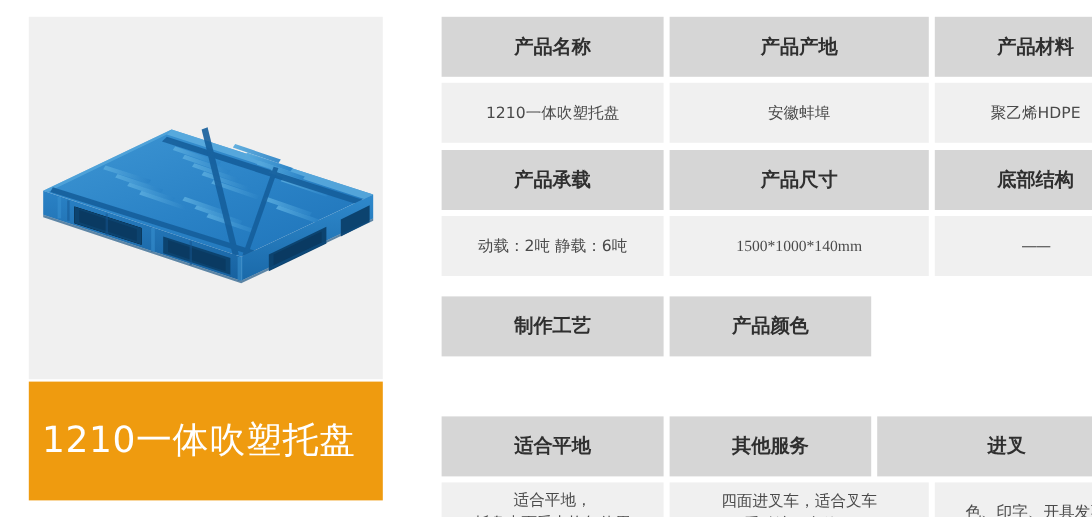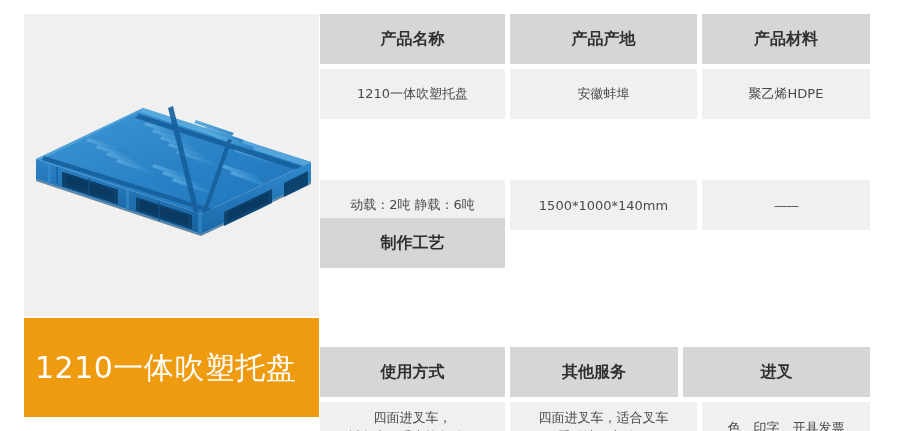--- a/index.html
+++ b/index.html
@@ -78,22 +78,22 @@
   .spec-cell {
     flex: 0 0 auto;
     display: flex;
     align-items: center;
     justify-content: center;
     text-align: center;
     box-sizing: border-box;
     color: #3c3c3c;
     overflow: hidden;
   }
-  .spec-cell.c1 { width: 185px; }
-  .spec-cell.c2 { width: 187px; }
+  .spec-cell.c1 { width: 185px; margin-left: 48px; }
+  .spec-cell.c2 { width: 216px; font-family: Liberation Serif, serif; }
   .spec-cell.c3 { width: 168px; }
 
   .header-row { height: 50px; }
   .header-row .spec-cell {
     background: #d6d6d6;
     font-size: 16px;
     font-weight: bold;
     color: #2f2f2f;
   }
   .value-row { height: 50px; }
@@ -219,46 +219,54 @@
     </div>
   </div>
   <div class="spec-block" style="top:55px;">
     <div class="spec-row value-row">
       <div class="spec-cell c1">1210一体吹塑托盘</div>
       <div class="spec-cell c2">安徽蚌埠</div>
       <div class="spec-cell c3">聚乙烯HDPE</div>
     </div>
   </div>
 
+  <div class="spec-block" style="top:111px;">
+    <div class="spec-row header-row">
+      <div class="spec-cell c1">产品承载</div>
+      <div class="spec-cell c2">产品尺寸</div>
+      <div class="spec-cell c3">底部结构</div>
+    </div>
+  </div>
   <div class="spec-block" style="top:166px;">
     <div class="spec-row value-row">
       <div class="spec-cell c1">动载：2吨 静载：6吨</div>
       <div class="spec-cell c2">1500*1000*140mm</div>
       <div class="spec-cell c3 dash-cell">——</div>
     </div>
   </div>
 
-  <div class="spec-block" style="top:204px;">
+  <div class="spec-block" style="top:233px;">
     <div class="spec-row header-row">
       <div class="spec-cell c1">制作工艺</div>
+      <div class="spec-cell c3">产品颜色</div>
     </div>
   </div>
 
   <div class="spec-block" style="top:333px;">
     <div class="spec-row header-row">
-      <div class="spec-cell c1">使用方式</div>
+      <div class="spec-cell c1">适合平地</div>
       <div class="spec-cell c3">其他服务</div>
       <div class="spec-cell c2">进叉</div>
     </div>
   </div>
   <div class="spec-block" style="top:388px;">
     <div class="spec-row value-row tall">
       <div class="spec-cell c1">
         <div class="cell-lines">
-          <div>四面进叉车，</div>
+          <div>适合平地，</div>
           <div>托盘表面受力均匀使用</div>
         </div>
       </div>
       <div class="spec-cell c2">
         <div class="cell-lines">
           <div>四面进叉车，适合叉车</div>
           <div>手动液压车使用</div>
         </div>
       </div>
       <div class="spec-cell c3">

